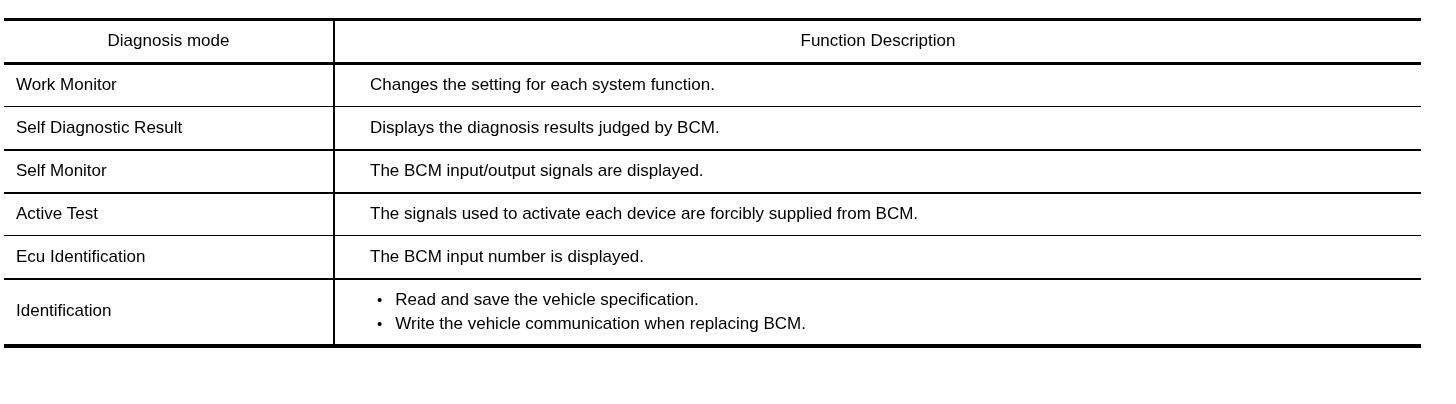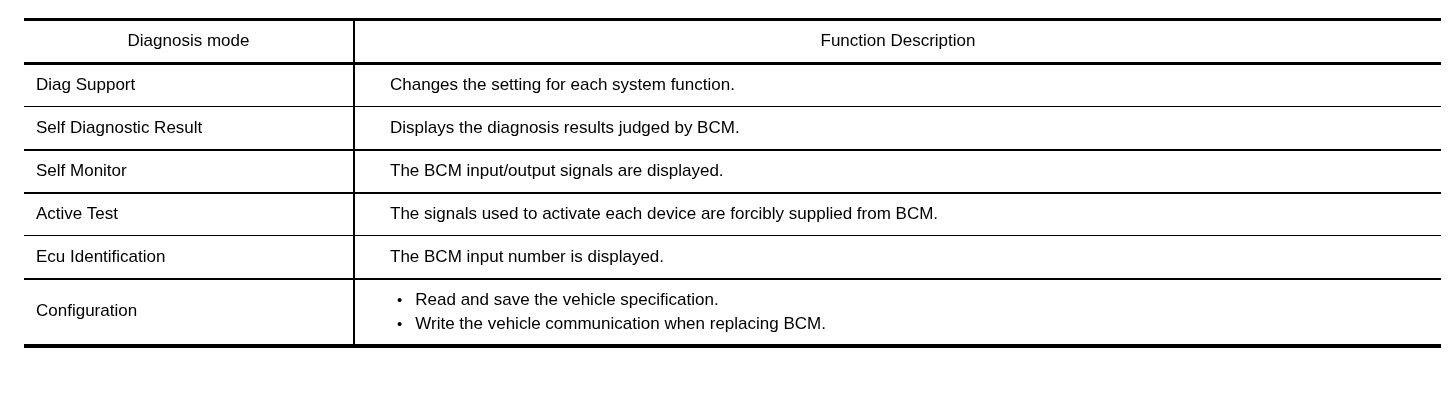--- a/index.html
+++ b/index.html
@@ -10,21 +10,21 @@
   body {
     position: relative;
     width: 1456px;
     height: 404px;
     font-family: "Liberation Sans", sans-serif;
     color: #000000;
     -webkit-font-smoothing: antialiased;
   }
   .doc-table {
     position: absolute;
-    left: 24px;
+    left: 4px;
     top: 18px;
     width: 1417px;
     border-collapse: collapse;
     table-layout: fixed;
   }
   .doc-table col.mode-col { width: 330px; }
   .doc-table th,
   .doc-table td {
     font-size: 17px;
     font-weight: 400;
@@ -67,41 +67,41 @@
     <col>
   </colgroup>
   <thead>
     <tr>
       <th class="vdiv">Diagnosis mode</th>
       <th>Function Description</th>
     </tr>
   </thead>
   <tbody>
       <tr class="row-thin">
-    <td class="mode-cell vdiv">Diag Support</td>
+    <td class="mode-cell vdiv">Work Monitor</td>
     <td class="desc-cell">Changes the setting for each system function.</td>
   </tr>
       <tr class="row-thick">
     <td class="mode-cell vdiv">Self Diagnostic Result</td>
     <td class="desc-cell">Displays the diagnosis results judged by BCM.</td>
   </tr>
       <tr class="row-thick">
     <td class="mode-cell vdiv">Self Monitor</td>
     <td class="desc-cell">The BCM input/output signals are displayed.</td>
   </tr>
       <tr class="row-thin">
     <td class="mode-cell vdiv">Active Test</td>
     <td class="desc-cell">The signals used to activate each device are forcibly supplied from BCM.</td>
   </tr>
       <tr class="row-thick">
     <td class="mode-cell vdiv">Ecu Identification</td>
     <td class="desc-cell">The BCM input number is displayed.</td>
   </tr>
       <tr class="row-last">
-    <td class="mode-cell vdiv">Configuration</td>
+    <td class="mode-cell vdiv">Identification</td>
     <td class="desc-cell">
           <div class="bullet-line">
             <span class="bullet-dot">•</span>
             <span>Read and save the vehicle specification.</span>
           </div>
           <div class="bullet-line">
             <span class="bullet-dot">•</span>
             <span>Write the vehicle communication when replacing BCM.</span>
           </div>
         </td>

